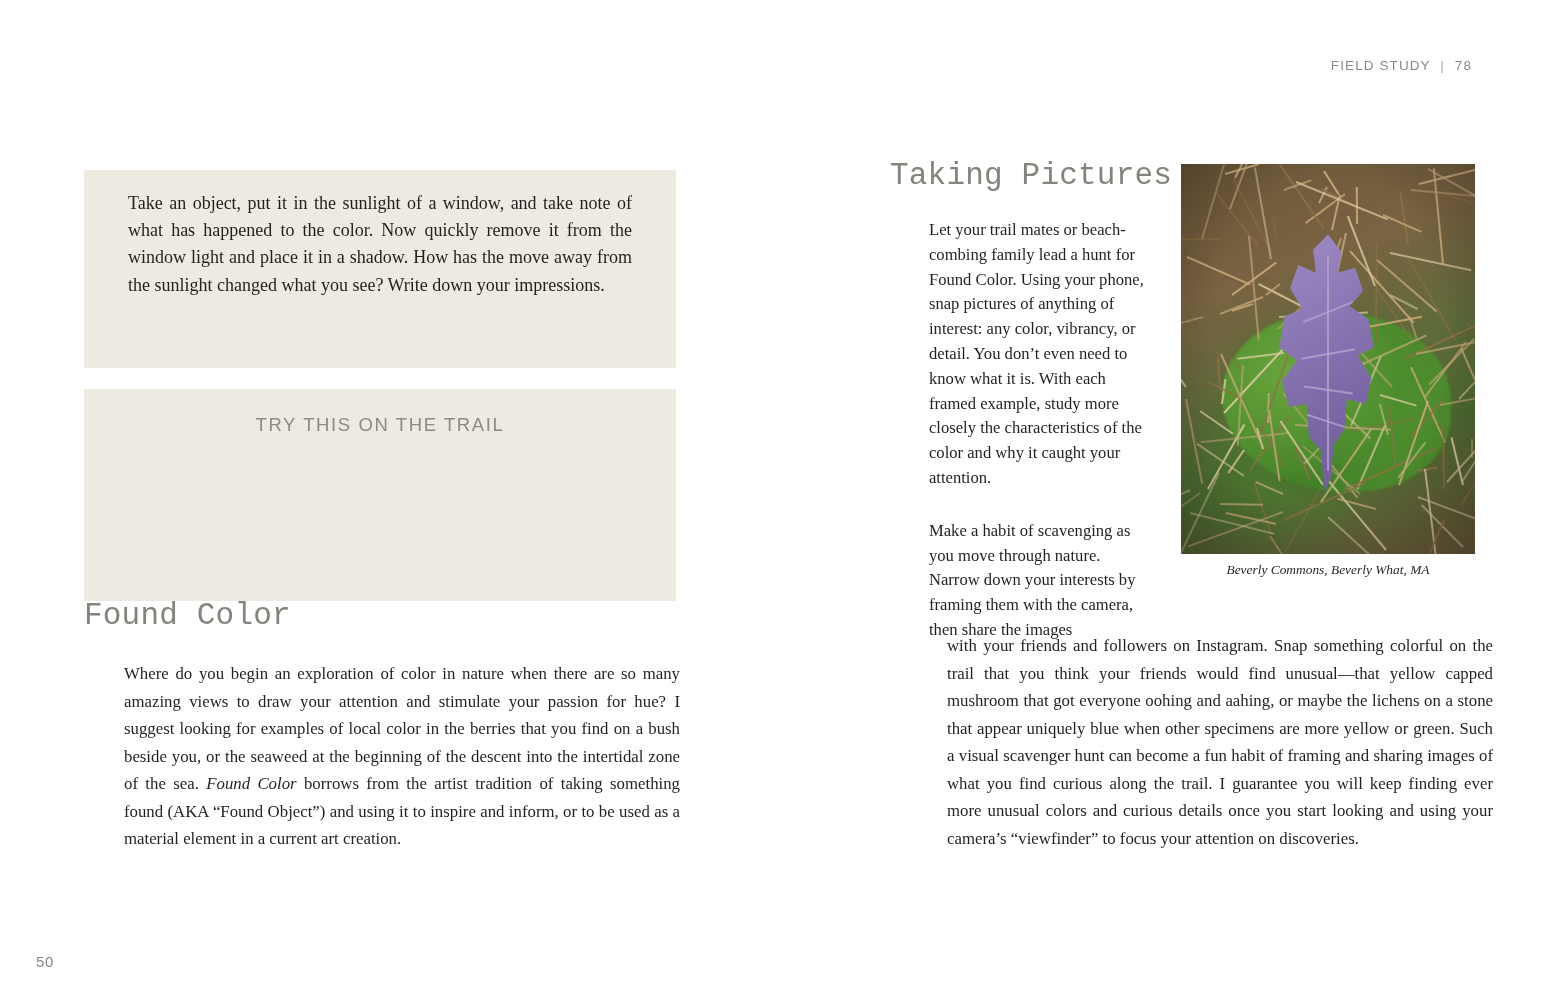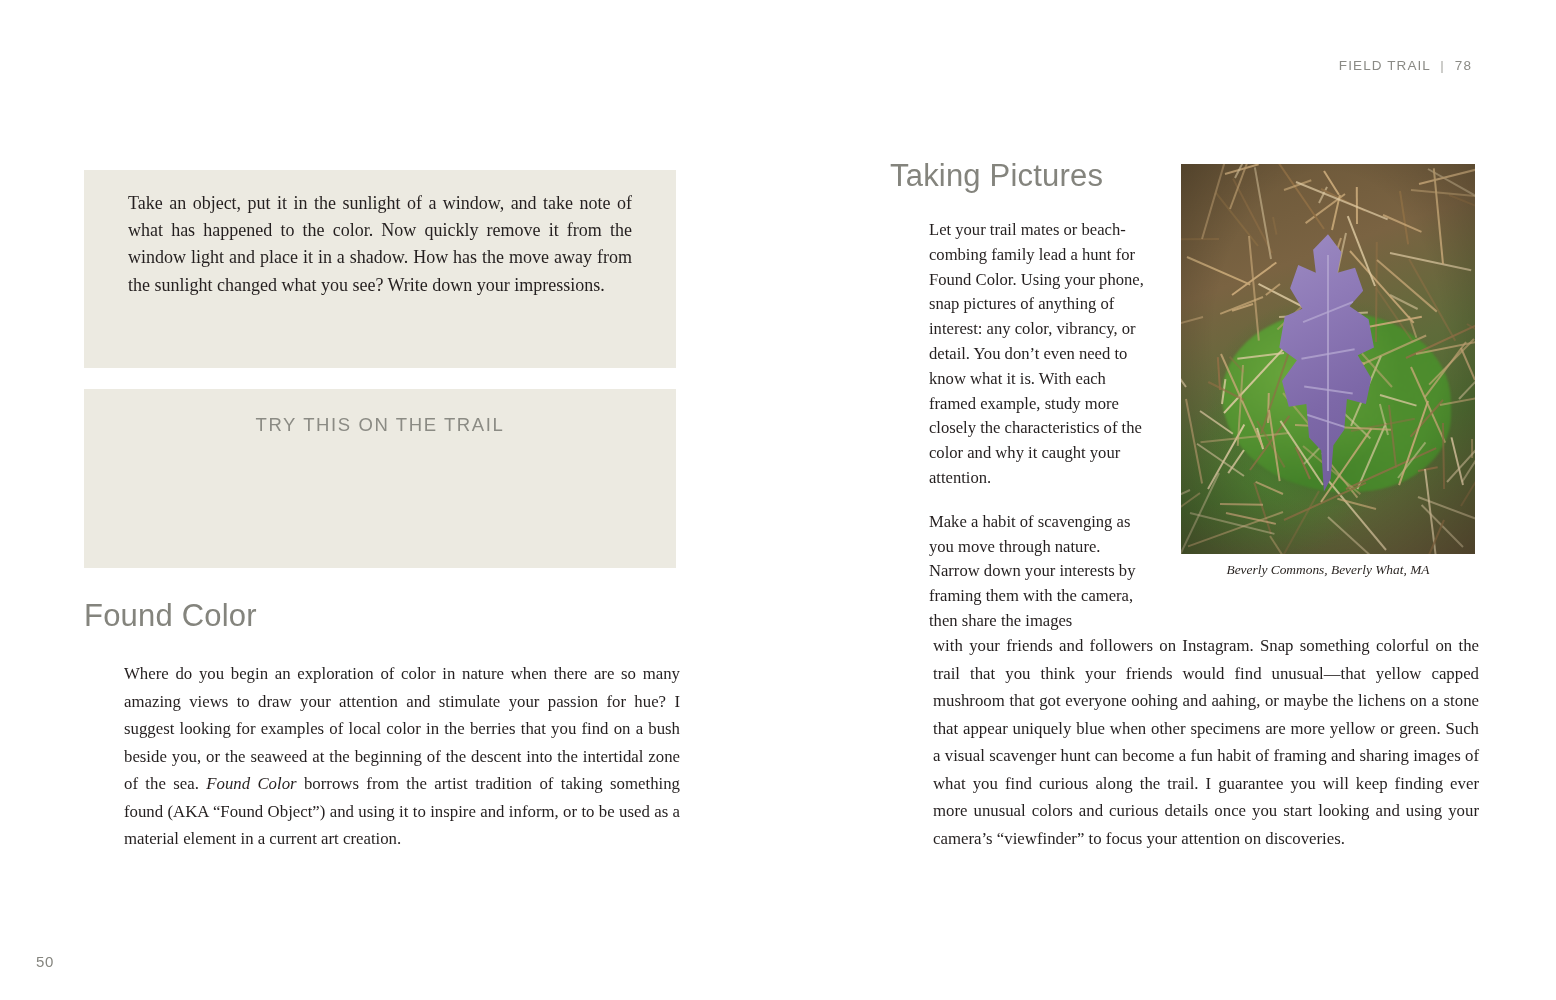--- a/index.html
+++ b/index.html
@@ -60,42 +60,42 @@
     height: 1000px;
   }
   .callout {
     position: absolute;
     left: 84px;
     width: 592px;
     background: #eceae1;
     box-sizing: border-box;
   }
   .callout.one { top: 170px; height: 198px; }
-  .callout.two { top: 389px; height: 179px; }
+  .callout.two { top: 389px; height: 212px; }
   .callout-title {
     font-family: "Liberation Sans", sans-serif;
     font-size: 18.5px;
     letter-spacing: 1.6px;
     color: #8b8b84;
     text-align: center;
     padding-top: 26px;
   }
   .callout.two .callout-title { padding-top: 25px; }
   .callout-body {
     font-family: "Liberation Serif", serif;
     font-size: 18px;
     line-height: 27.2px;
     color: #241f1f;
     text-align: justify;
     padding: 20px 44px 0 44px;
   }
   .callout.two .callout-body { padding-top: 22px; }
   .heading {
     position: absolute;
-    font-family: Liberation Sans, sans-serif;
+    font-family: Liberation Mono, monospace;
     font-weight: 400;
     color: #84847d;
     letter-spacing: 0.2px;
   }
   .heading.found-color {
     left: 84px;
     top: 598px;
     font-size: 31px;
   }
   .body-left {
@@ -118,21 +118,21 @@
   .col-narrow {
     position: absolute;
     left: 151px;
     top: 218px;
     width: 216px;
     font-size: 16.6px;
     line-height: 24.8px;
     color: #241f1f;
   }
   .col-narrow p { margin: 0; }
-  .col-narrow p + p { margin-top: 19px; }
+  .col-narrow p + p { margin-top: 28px; }
   .photo {
     position: absolute;
     left: 403px;
     top: 164px;
     width: 294px;
     height: 390px;
     overflow: hidden;
     background: #5b4a33;
   }
   .photo-caption {
@@ -140,21 +140,21 @@
     left: 403px;
     top: 562px;
     width: 294px;
     text-align: center;
     font-style: italic;
     font-size: 13.4px;
     color: #2a2522;
   }
   .full-width {
     position: absolute;
-    left: 155px;
+    left: 169px;
     top: 632px;
     width: 546px;
     font-size: 16.8px;
     line-height: 27.5px;
     text-align: justify;
     color: #241f1f;
   }
   
   .photo .bg {
     position: absolute;
@@ -213,21 +213,21 @@
     inset: 0;
     background: radial-gradient(ellipse at 50% 45%, rgba(0,0,0,0) 55%, rgba(0,0,0,0.28) 100%);
   }
 </style>
 </head>
 <body>
 
 <div class="spread">
 
   <div class="running-head">
-    <span>FIELD TRAIL</span>
+    <span>FIELD STUDY</span>
     <span class="sep">|</span>
     <span>78</span>
   </div>
 
   <div class="page-left">
 
     <div class="callout one">
       <div class="callout-body">Take an object, put it in the sunlight of a window, and take note of what has happened to the color. Now quickly remove it from the window light and place it in a shadow. How has the move away from the sunlight changed what you see? Write down your impressions.</div>
     </div>
 

